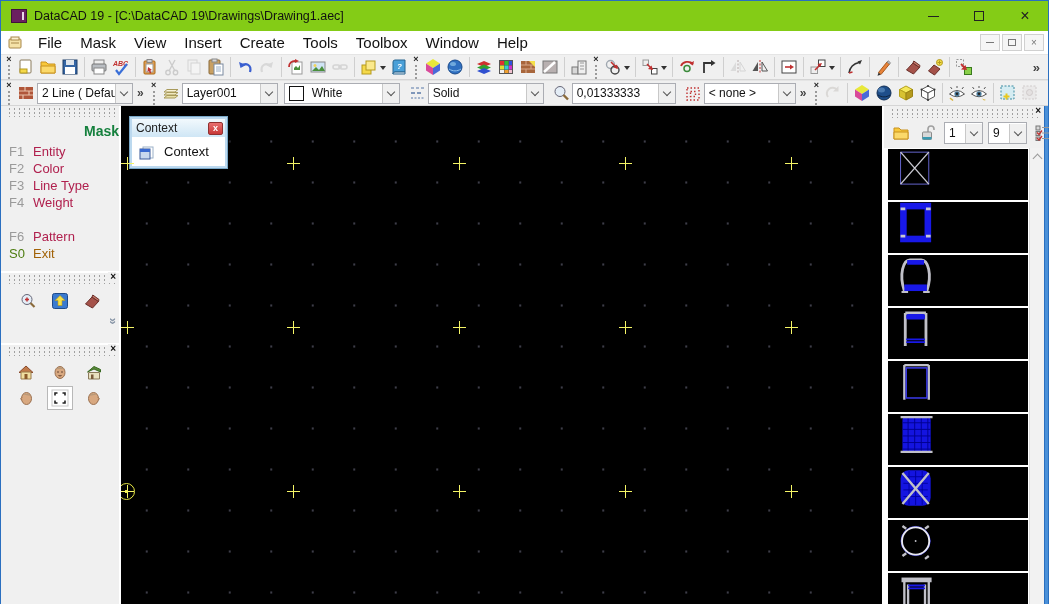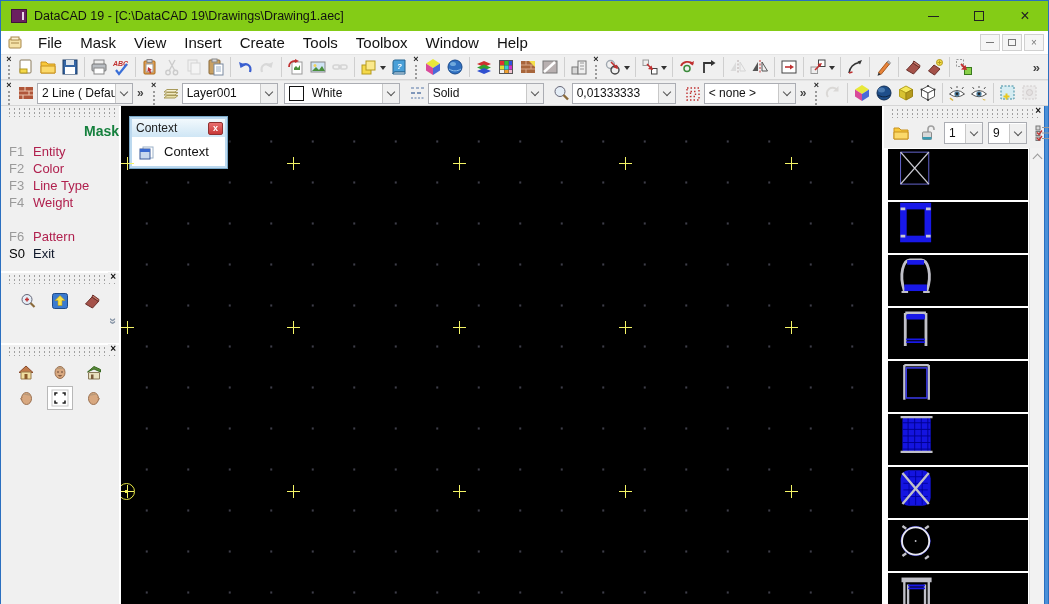--- a/index.html
+++ b/index.html
@@ -56,22 +56,22 @@
   
   .sidebar { width:120px; background:#f0f0f0; border-right:2px solid #fff; display:flex; flex-direction:column; flex:0 0 auto;}
   .hgrip { height:9px; background-image:radial-gradient(#a0a0a0 0.9px, transparent 1px); background-size:5px 4px; background-position:2px 3px; margin:2px 4px 0 4px; position:relative;}
   .hgrip .hx { position:absolute; right:-1px; top:-3px; font-size:10px; font-weight:bold; color:#111; background:#f0f0f0; padding-left:2px; line-height:10px;}
   .masktitle { font-size:14px; font-weight:bold; color:#15803d; text-align:right; padding:6px 0 4px 0;}
   .mrow { display:flex; font-size:13px; line-height:17px; padding-left:8px; cursor:default;}
   .mrow .fkey { width:24px; color:#9a9a9a; }
   .mrow .mlabel { color:#b0204e; }
   .mgap { height:17px; }
   .exitrow { display:flex; font-size:13px; padding-left:8px; margin-top:auto; line-height:18px;}
-  .exitrow .fkey { width:24px; color:#000000;}
-  .exitrow .mlabel { color:#0f172a; }
+  .exitrow .fkey { width:24px; color:#4d7c0f;}
+  .exitrow .mlabel { color:#a16207; }
   .spanel { border-top:2px solid #fff; display:flex; flex-direction:column;}
   .prow { display:flex; justify-content:center; gap:10px; padding-top:6px;}
   .pbtn { width:22px; height:22px; display:flex; align-items:center; justify-content:center;}
   .expander { align-self:flex-end; color:#8a97a8; font-size:12px; font-weight:bold; transform:rotate(90deg); padding:2px 2px; margin-top:2px; line-height:10px;}
   .grid2 { display:grid; grid-template-columns:repeat(3,26px); justify-content:center; gap:2px 8px; padding-top:4px;}
   .gbtn { width:26px; height:24px; display:flex; align-items:center; justify-content:center;}
   .gbtn.raised { background:#fff; border:1px solid #b8b8b8; }
 
   
   .canvas { flex:1; position:relative; background:#000; overflow:hidden;

